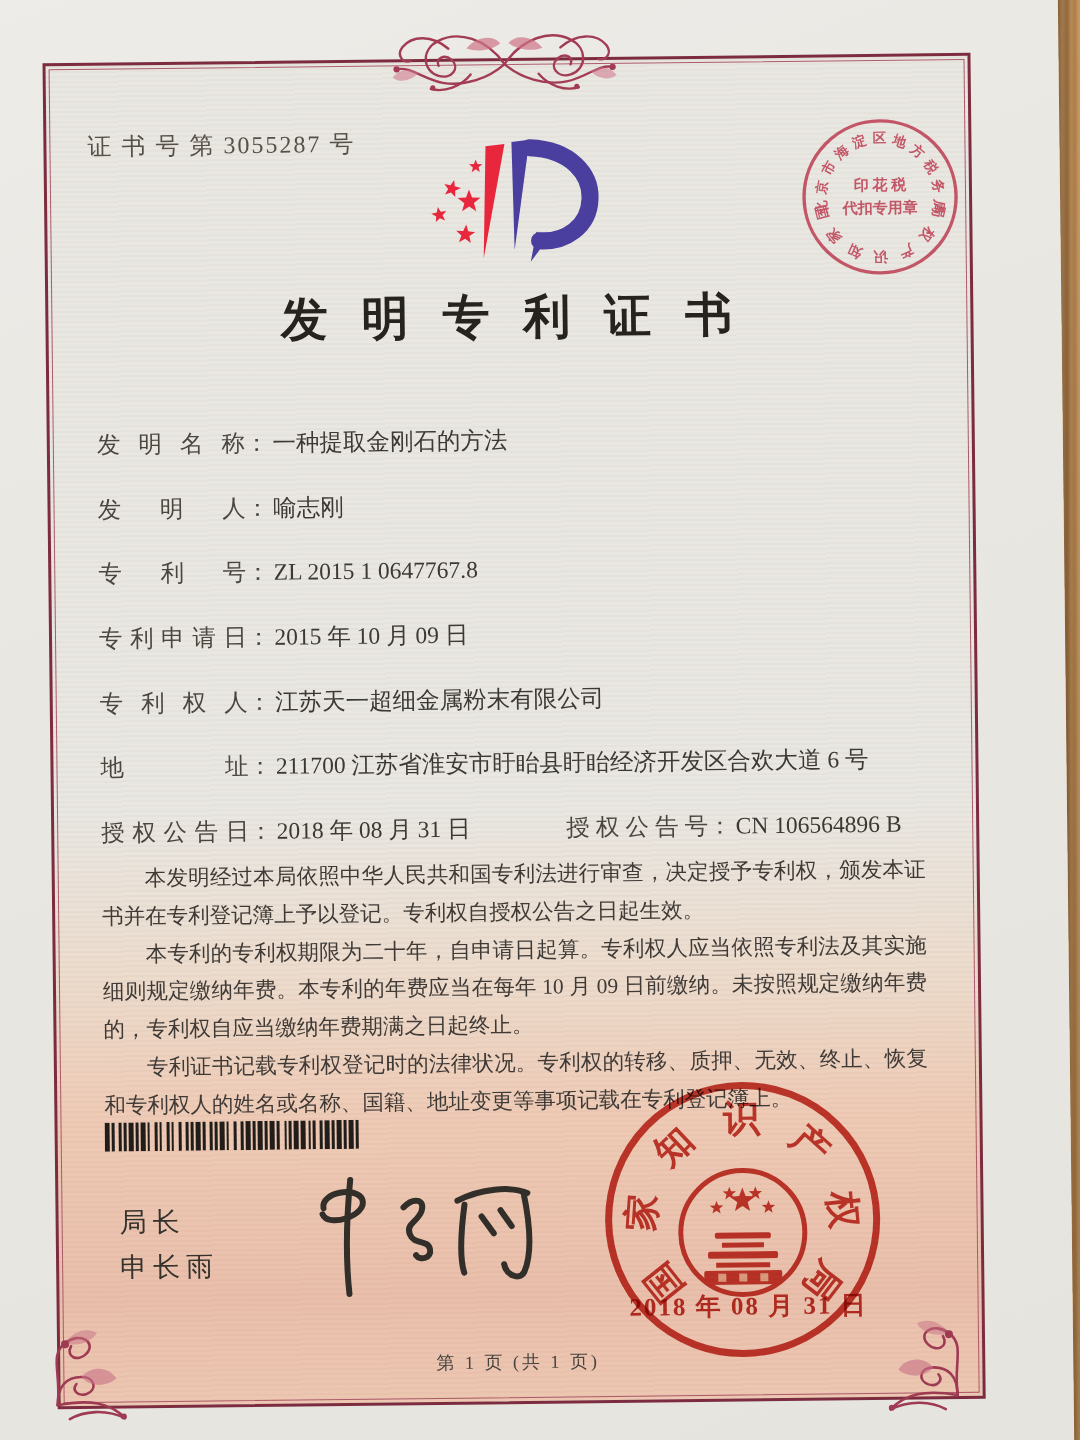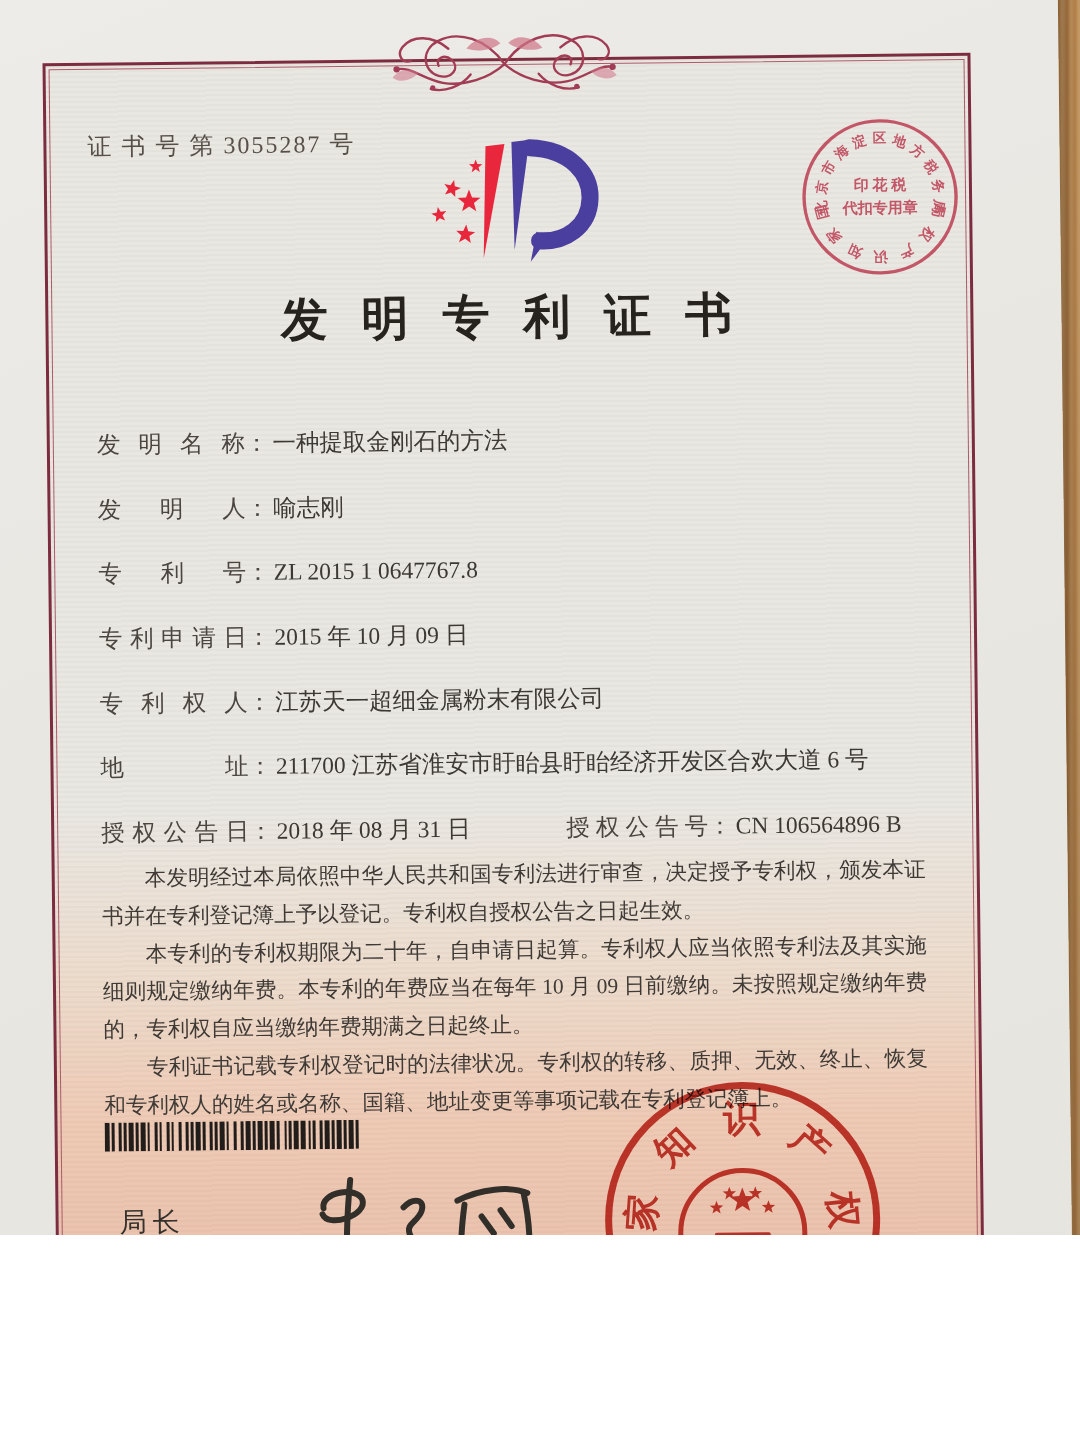--- a/index.html
+++ b/index.html
@@ -1,17 +1,17 @@
 <!DOCTYPE html>
 <html><head>
 <meta charset="utf-8">
 <style>
   html,body{margin:0;padding:0}
   body{width:1080px;height:1440px;overflow:hidden;font-family:"Liberation Serif","DejaVu Serif",serif}
-  .stage{position:relative;width:1080px;height:1235px;
+  .stage{position:relative;width:1080px;height:1440px;
     background:
       linear-gradient(90deg, rgba(0,0,0,.10), rgba(0,0,0,0) 45%),
       repeating-linear-gradient(90deg,#c79a63 0px,#b9854d 4px,#caa06c 8px,#ad7a45 13px,#c79a63 17px);
     overflow:hidden;}
   .paper{position:absolute;left:-30px;top:-44px;width:1096px;height:1532px;
     background:linear-gradient(160deg,#edece8 0%,#e9e7e2 40%,#e6e4df 100%);
     transform:rotate(-0.65deg);box-shadow:8px 6px 18px rgba(60,35,15,.45);}
   .content{position:absolute;left:30px;top:44px;width:1080px;height:1440px;}
   .frame{position:absolute;left:50px;top:58px;width:922px;height:1340px;
     border:3px solid #7c2c3e;

